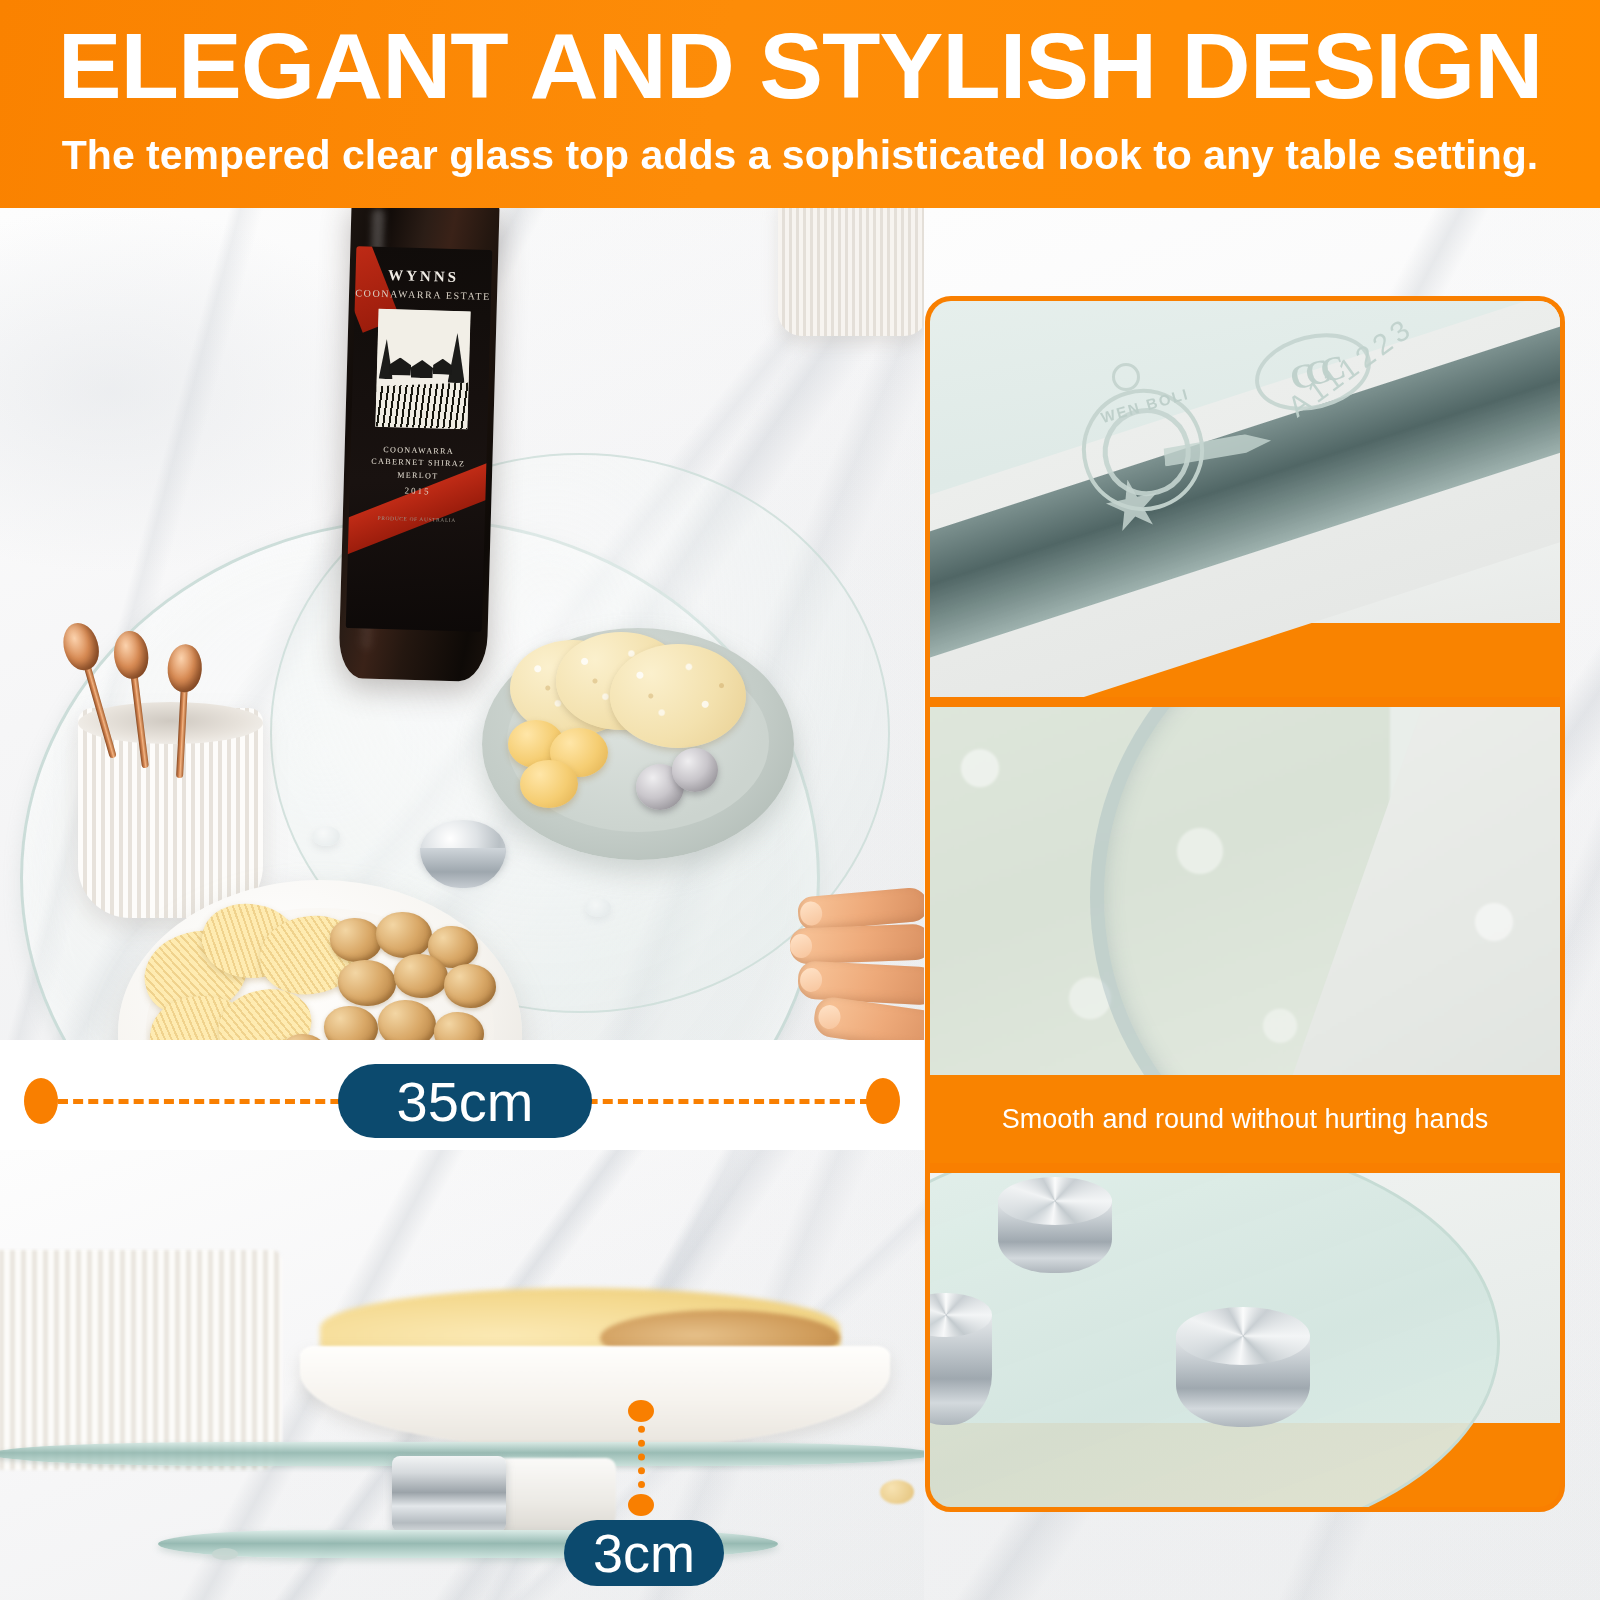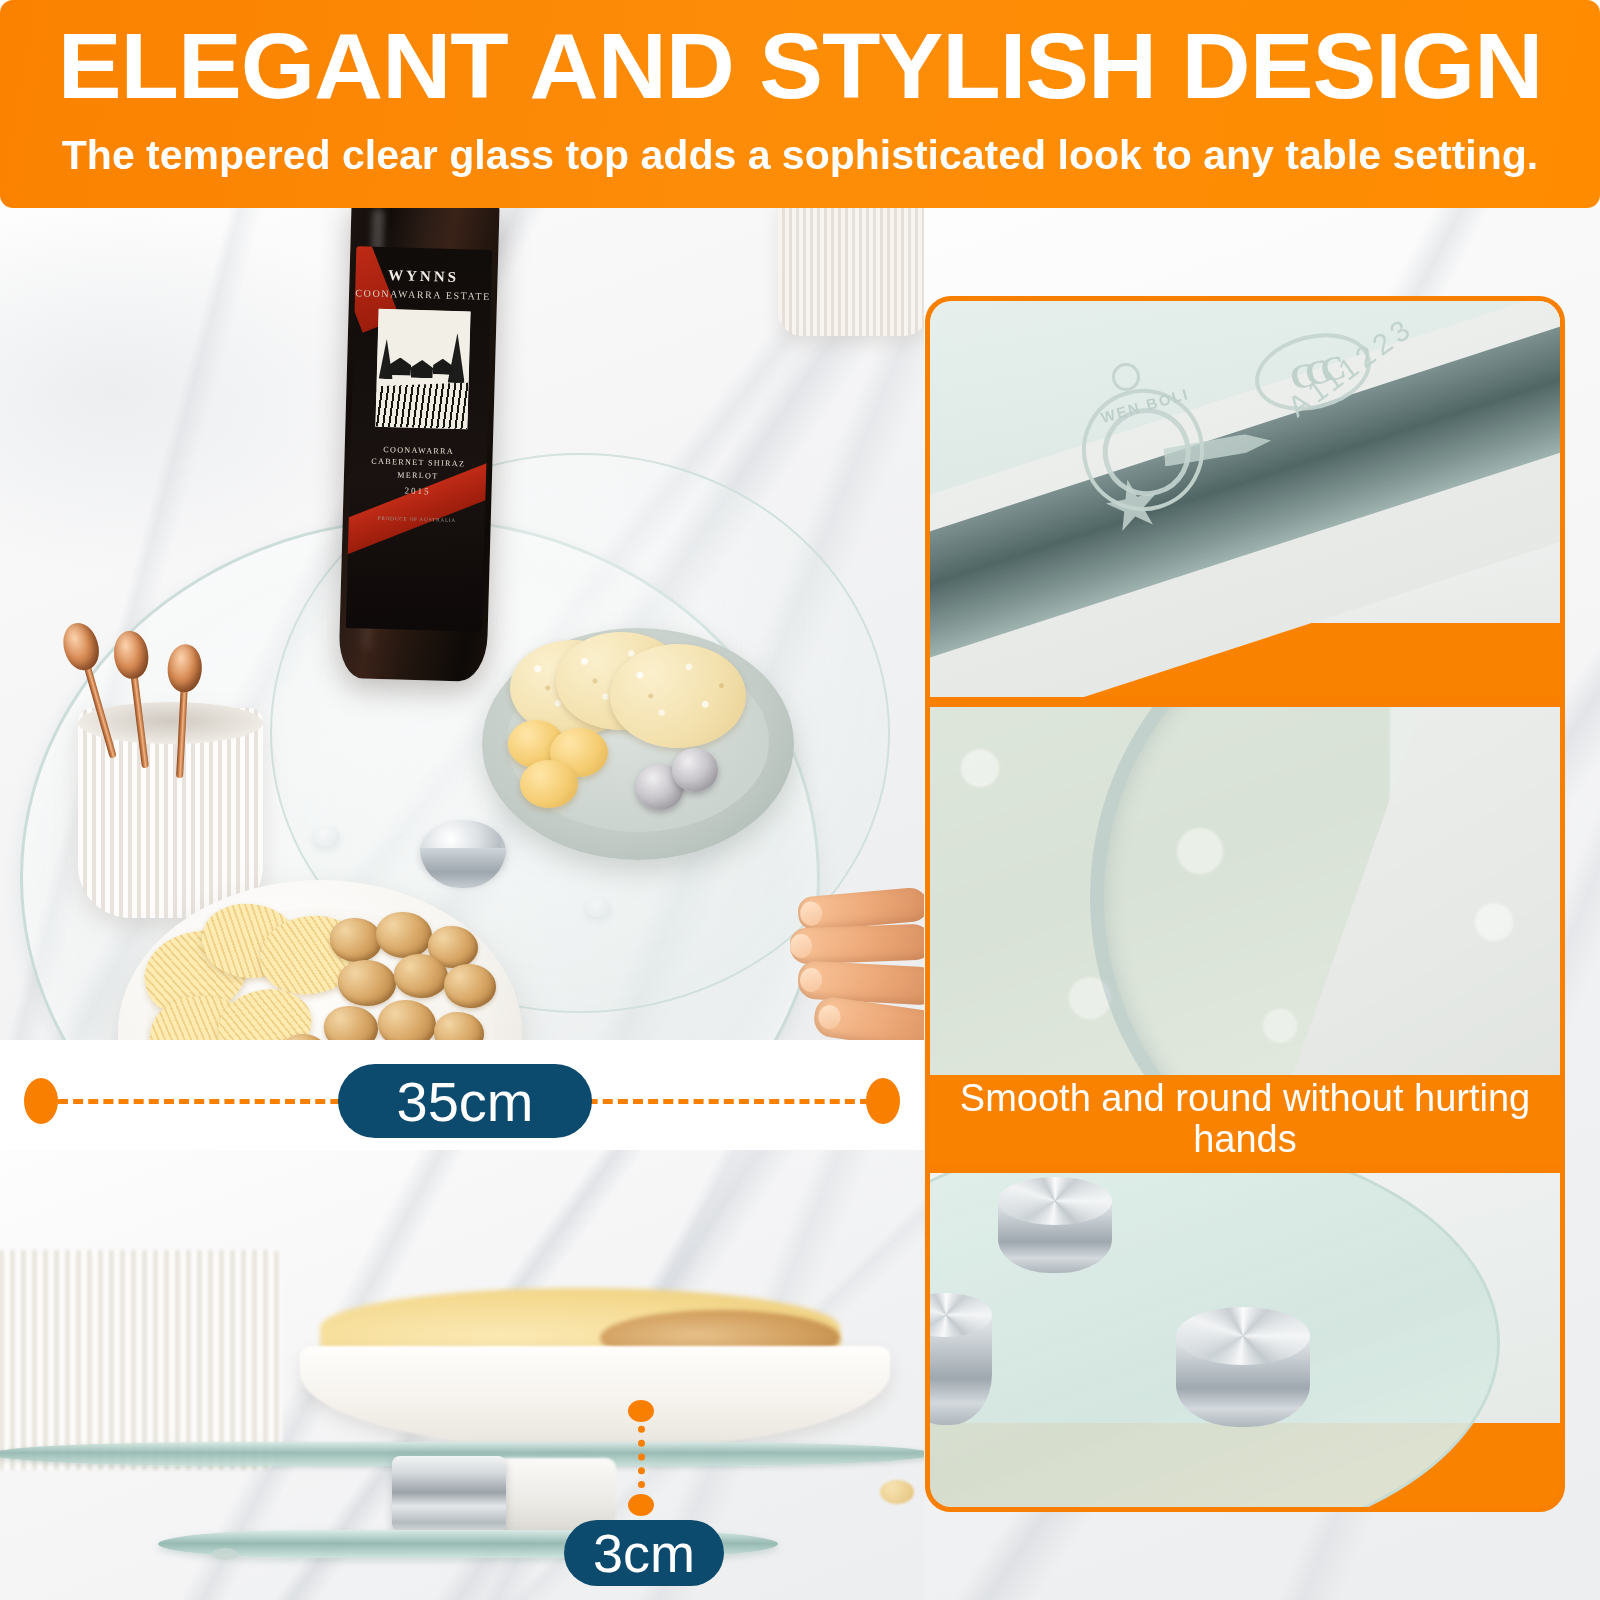--- a/index.html
+++ b/index.html
@@ -12,21 +12,20 @@
   }
 
   
   #poster { position:absolute; inset:0; width:1600px; height:1600px; overflow:hidden; }
 
   
   .header {
     position:absolute; left:0; top:0; width:1600px; height:208px;
     background:linear-gradient(100deg,#fa8200 0%,#fd8c08 45%,#ff8c00 100%);
     z-index:40;
-    border-radius:13px;
   }
   .header-title {
     position:absolute; left:50%; top:18px; transform:translateX(-50%);
     width:1560px; text-align:center;
     font-size:92px; line-height:96px; font-weight:bold; color:#ffffff;
     letter-spacing:-1px; white-space:nowrap;
     transform:translateX(-50%) scaleX(1.04);
   }
   .header-sub {
     position:absolute; left:50%; top:130px; transform:translateX(-50%);
@@ -408,21 +407,21 @@
   .panel-photo { position:absolute; left:0; top:0; width:630px; }
   .panel-cap {
     position:absolute; left:0; bottom:0; width:630px;
     background:#f98300; color:#fff; text-align:center;
     display:flex; align-items:center; justify-content:center;
     font-size:35px; line-height:41px; font-weight:400;
   }
   .p1 .panel-photo { height:322px; }
   .p1 .panel-cap   { height:74px; }
   .p2 .panel-photo { height:368px; }
-  .p2 .panel-cap   { height:88px; font-size:38px; }
+  .p2 .panel-cap   { height:88px; font-size:27px; }
   .p3 .panel-photo { height:250px; }
   .p3 .panel-cap   { height:84px; font-size:34px; }
 
   
   .pg1 {
     position:absolute; inset:0;
     background:linear-gradient(170deg,#e6efec 0%,#dfeae7 42%,#e2ecea 60%,#eef1ef 72%,#e8eae8 100%);
   }
   .pg1-edge {
     position:absolute; left:-60px; bottom:-54px; width:820px; height:120px;

